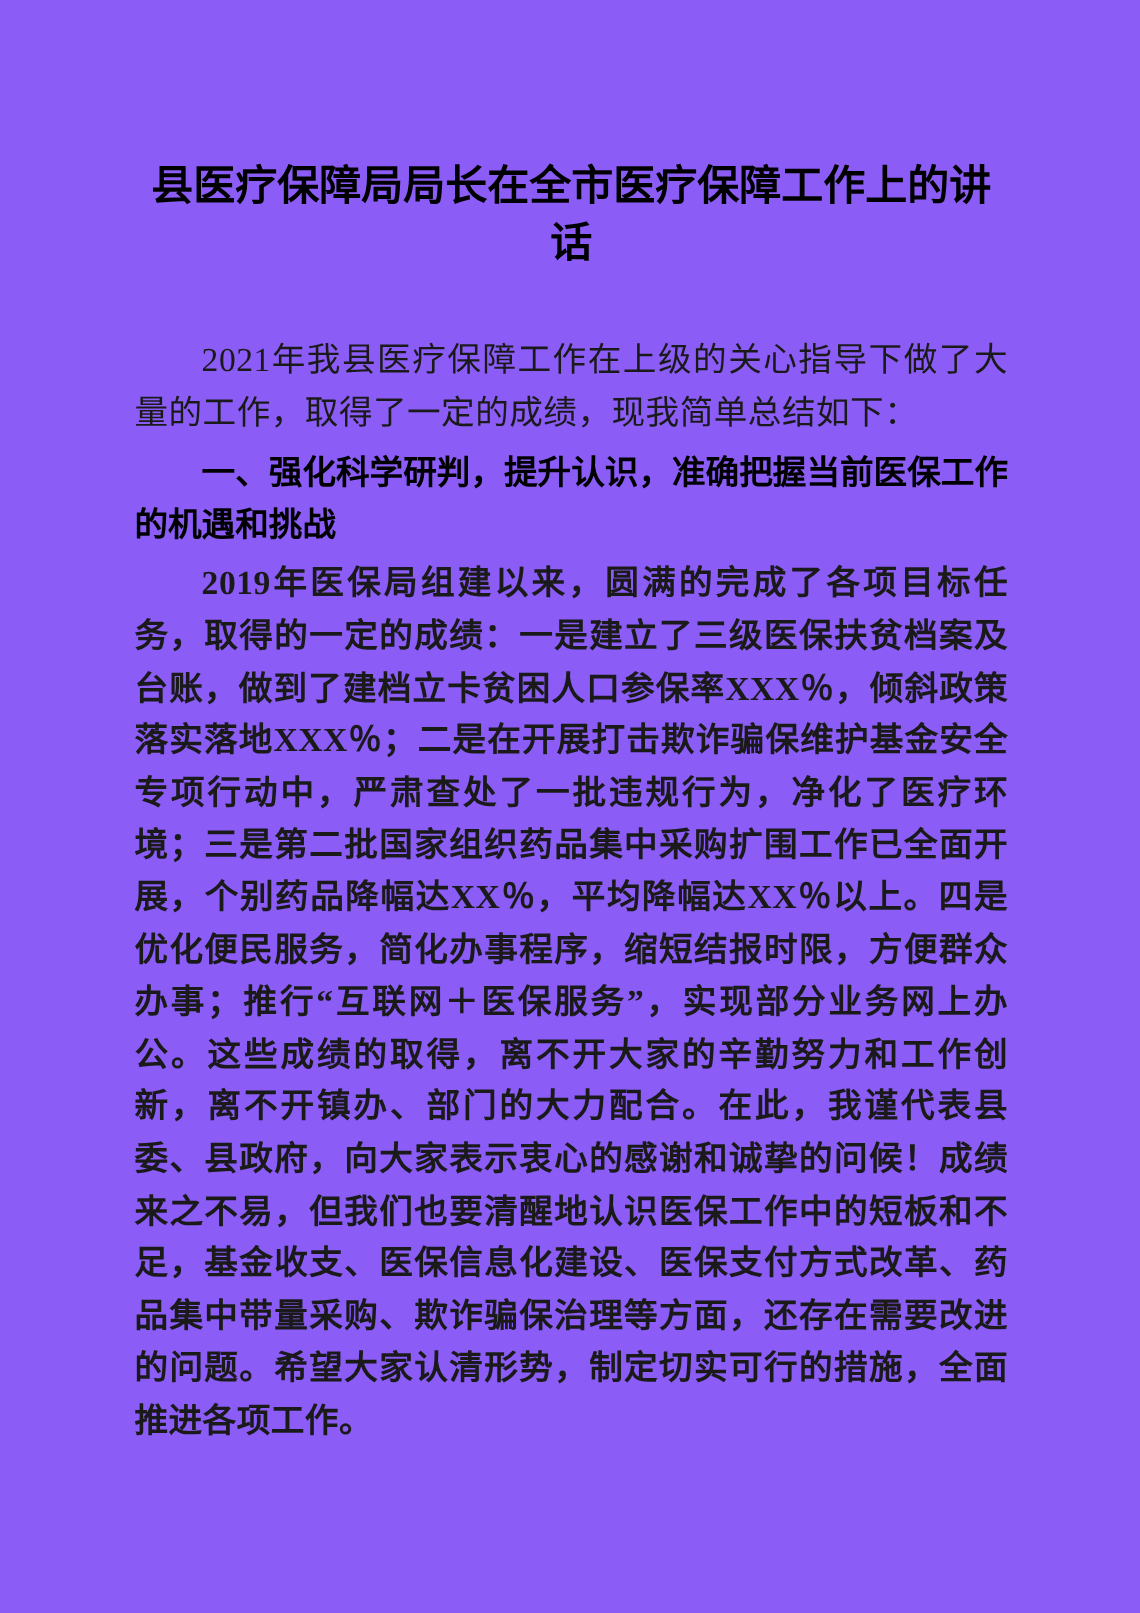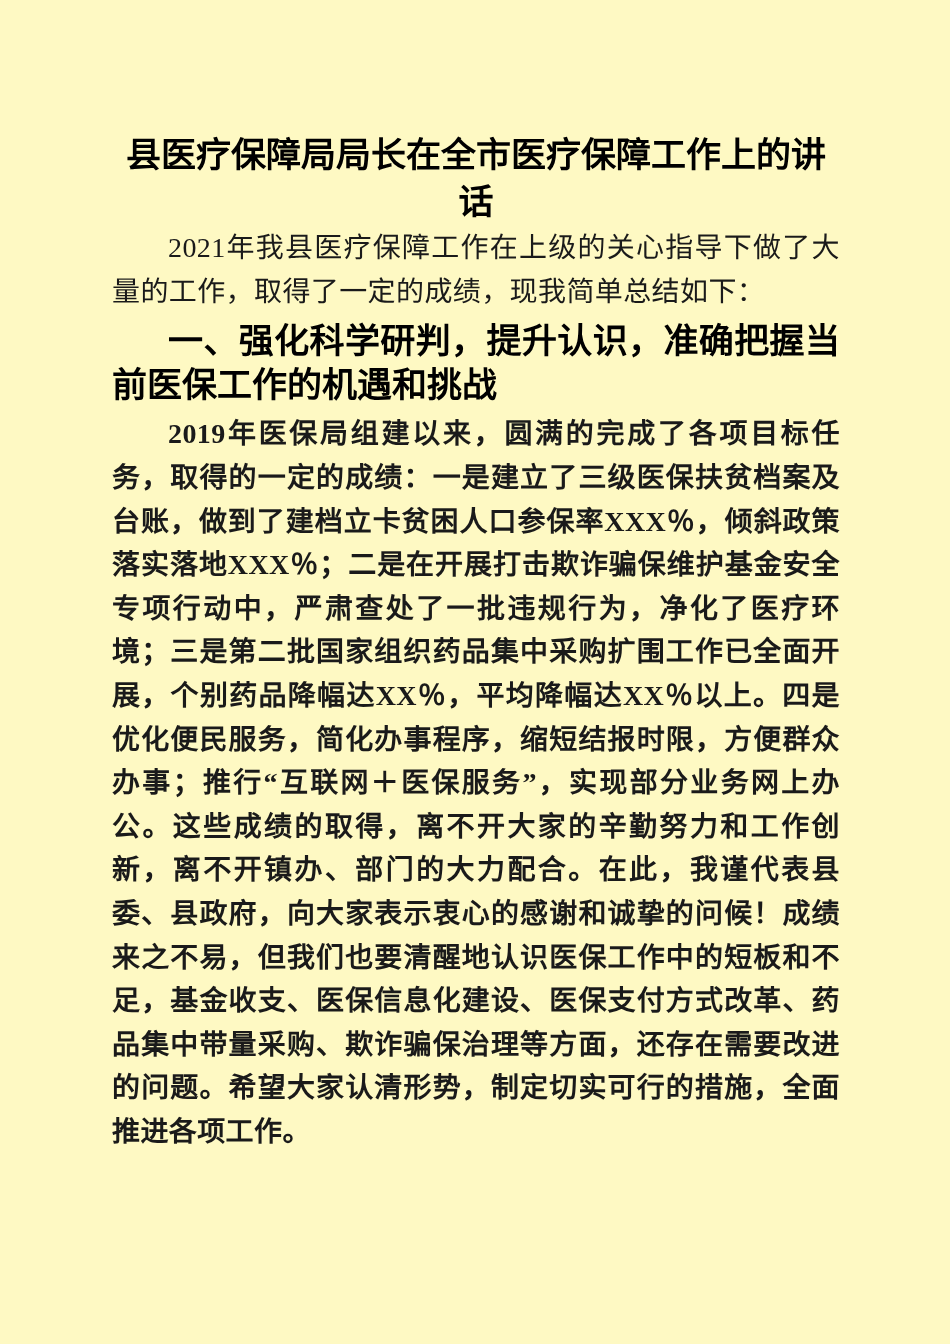--- a/index.html
+++ b/index.html
@@ -7,21 +7,21 @@
     margin: 0;
     padding: 0;
     background: #ffffff;
   }
 
   .page {
     position: relative;
     width: 950px;
     height: 1344px;
     margin: 0 auto;
-    background: #fef9c3;
+    background: #8b5cf6;
     overflow: hidden;
     box-sizing: border-box;
   }
 
   .content {
     position: absolute;
     left: 112px;
     top: 0;
     width: 728px;
   }
@@ -49,32 +49,33 @@
     color: #1a1a1a;
     margin: 0;
     text-align: justify;
     text-justify: inter-character;
     text-indent: 56px;
     word-break: break-all;
     letter-spacing: 0.4px;
   }
 
   .para-first {
+    margin-top: 53px;
   }
 
   .para-body {
     margin-top: 0px;
     font-weight: bold;
   }
 
   
   .section-heading {
     font-family: "Liberation Sans", "DejaVu Sans", sans-serif;
     font-weight: bold;
-    font-size: 35px;
+    font-size: 28px;
     line-height: 43.6px;
     color: #000000;
     margin: 0;
     margin-top: 6px;
     text-align: justify;
     text-justify: inter-character;
     text-indent: 56px;
     word-break: break-all;
     letter-spacing: 0px;
   }

